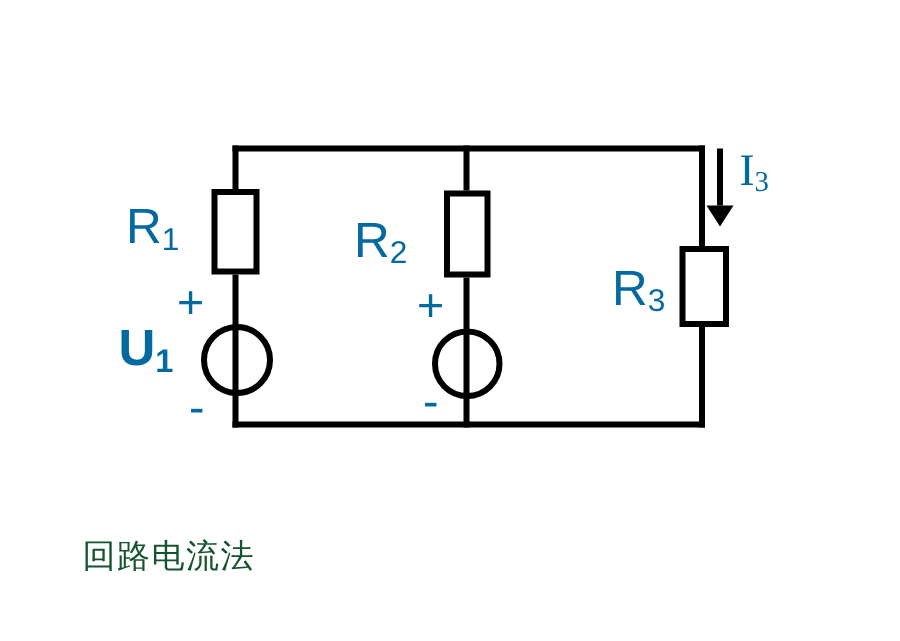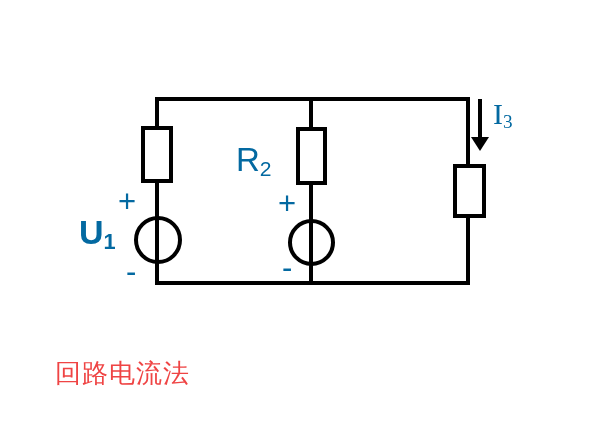--- a/index.html
+++ b/index.html
@@ -60,23 +60,23 @@
   .arrow-head {
     width: 0; height: 0;
     border-left: 9px solid transparent;
     border-right: 9px solid transparent;
     border-top: 14px solid #000000;
     z-index: 2;
   }
 
   .caption {
     font-family: "Liberation Serif", serif;
-    font-size: 26px;
+    font-size: 22px;
     letter-spacing: 1px;
-    color: #ef4444;
+    color: #14532d;
     line-height: 1.2;
     z-index: 3;
     white-space: nowrap;
   }
 </style>
 </head>
 <body>
 
 <div class="stage">
 
@@ -89,23 +89,25 @@
   <div class="abs resistor" style="left:141px; top:126px; width:32px; height:57px;"></div>
   <div class="abs resistor" style="left:296px; top:127px; width:31px; height:58px;"></div>
   <div class="abs resistor" style="left:453px; top:164px; width:33px; height:54px;"></div>
 
   <div class="abs source-circle" style="left:134px; top:216px; width:48px; height:48px;"></div>
   <div class="abs source-circle" style="left:288px; top:219px; width:47px; height:47px;"></div>
 
   <div class="abs arrow-line" style="left:478px; top:99px;  width:4px; height:38px;"></div>
   <div class="abs arrow-head" style="left:471px; top:137px;"></div>
 
+  <div class="abs lbl lbl-r" style="left:84px;  top:134px;"><span>R</span><sub>1</sub></div>
 
   <div class="abs lbl lbl-r" style="left:236px; top:143px;"><span>R</span><sub>2</sub></div>
 
+  <div class="abs lbl lbl-r" style="left:408px; top:175px;"><span>R</span><sub>3</sub></div>
 
   <div class="abs lbl lbl-u" style="left:79px;  top:215px;font-weight:bold;"><span>U</span><sub>1</sub></div>
 
 
   <div class="abs lbl lbl-sign" style="left:118px; top:186px;">+</div>
   <div class="abs lbl lbl-sign" style="left:126px; top:256px;">-</div>
   <div class="abs lbl lbl-sign" style="left:278px; top:188px;">+</div>
   <div class="abs lbl lbl-sign" style="left:282px; top:252px;">-</div>
 
   <div class="abs lbl lbl-i" style="left:493px; top:99px;"><span>I</span><sub>3</sub></div>

